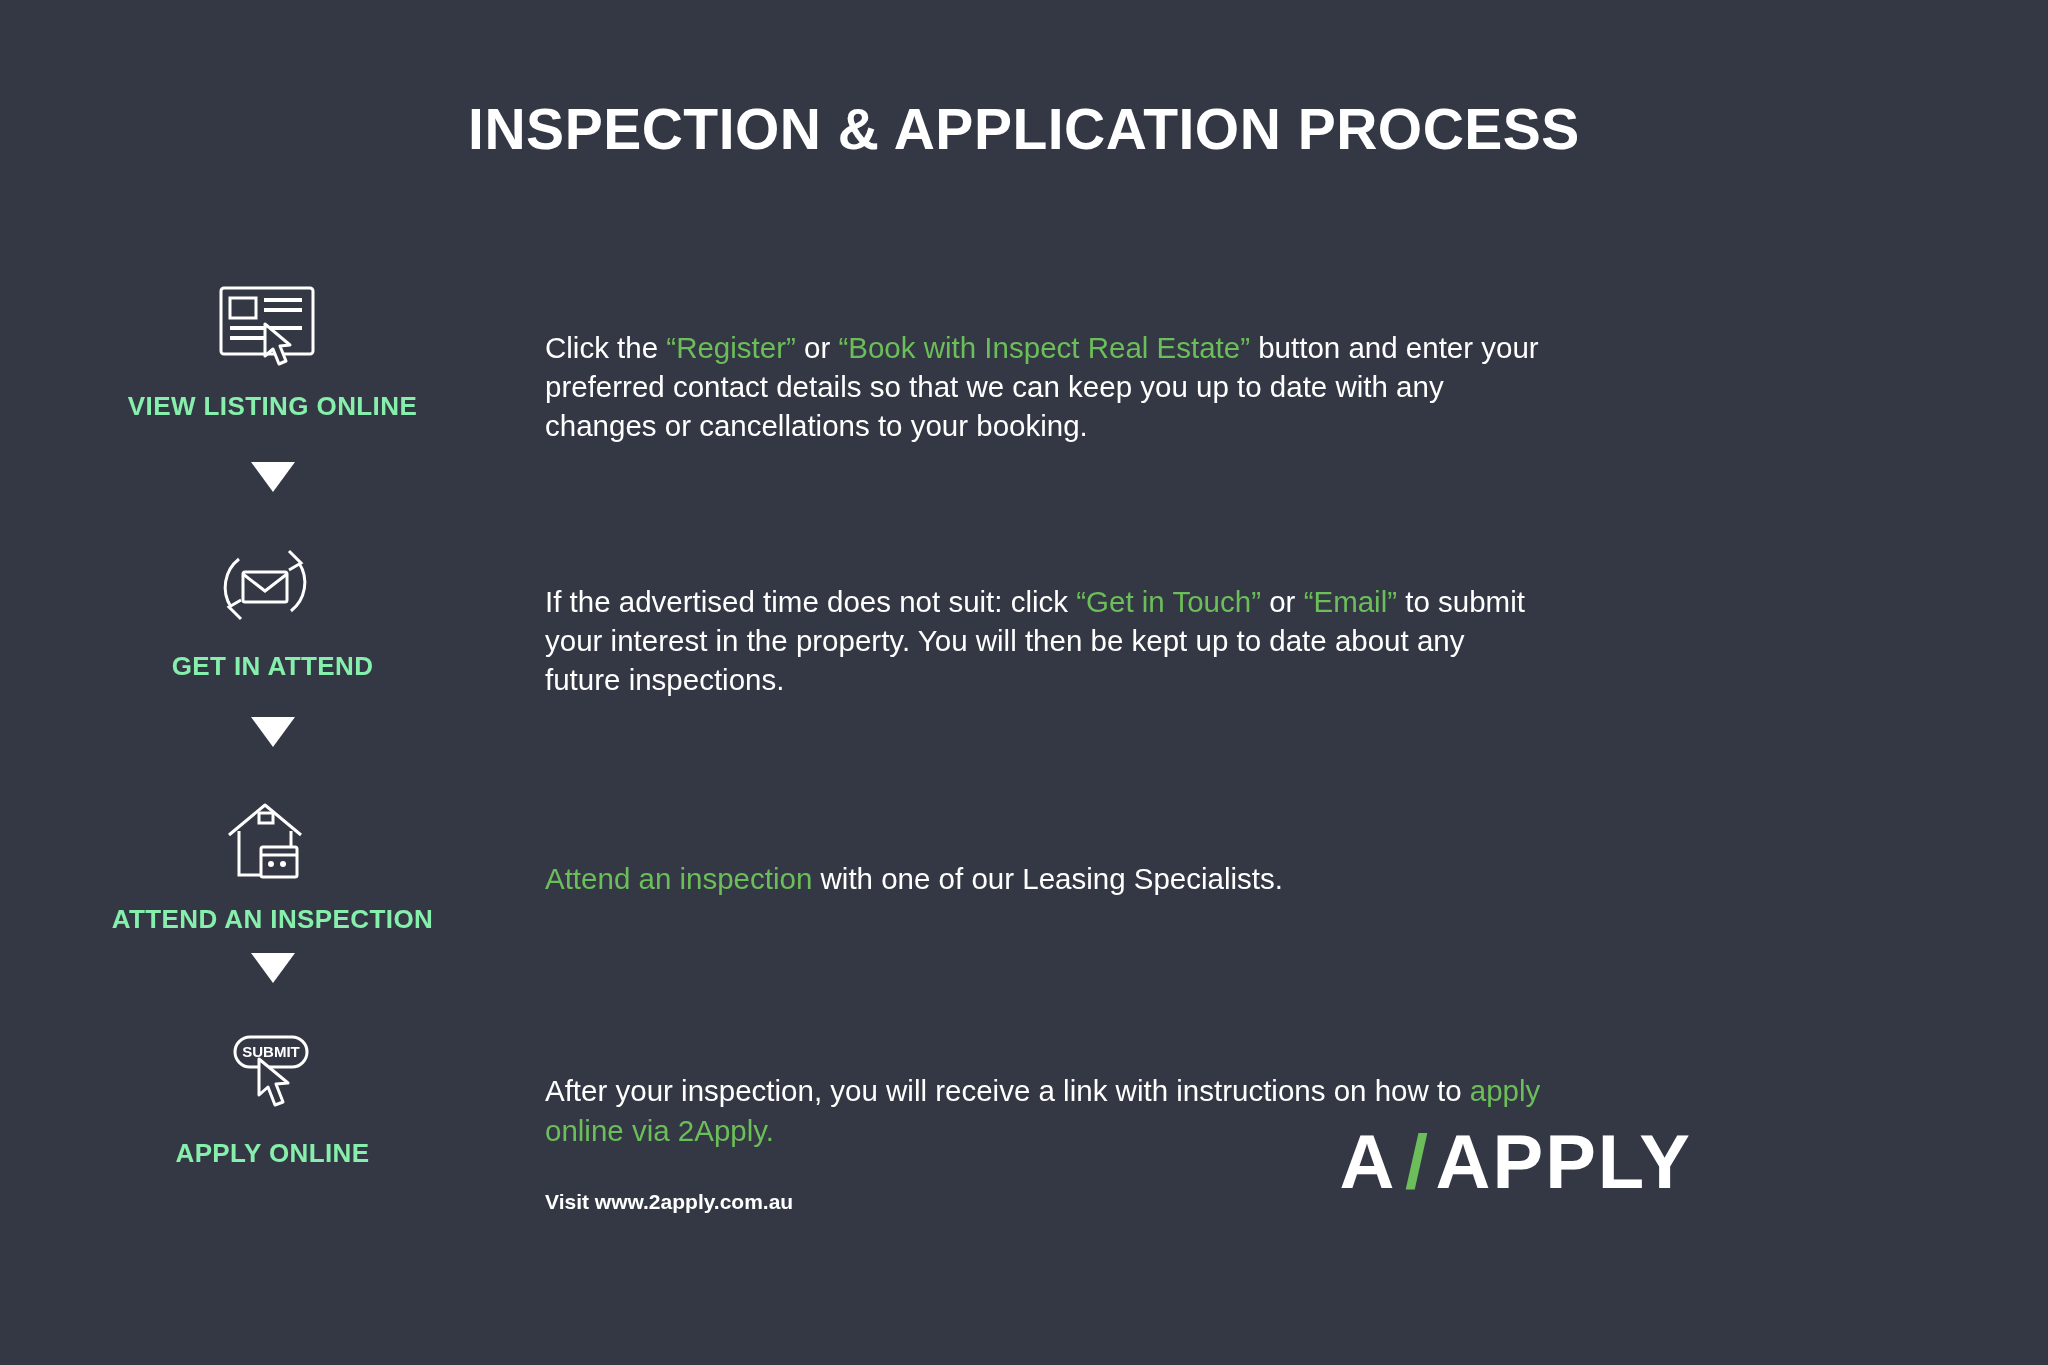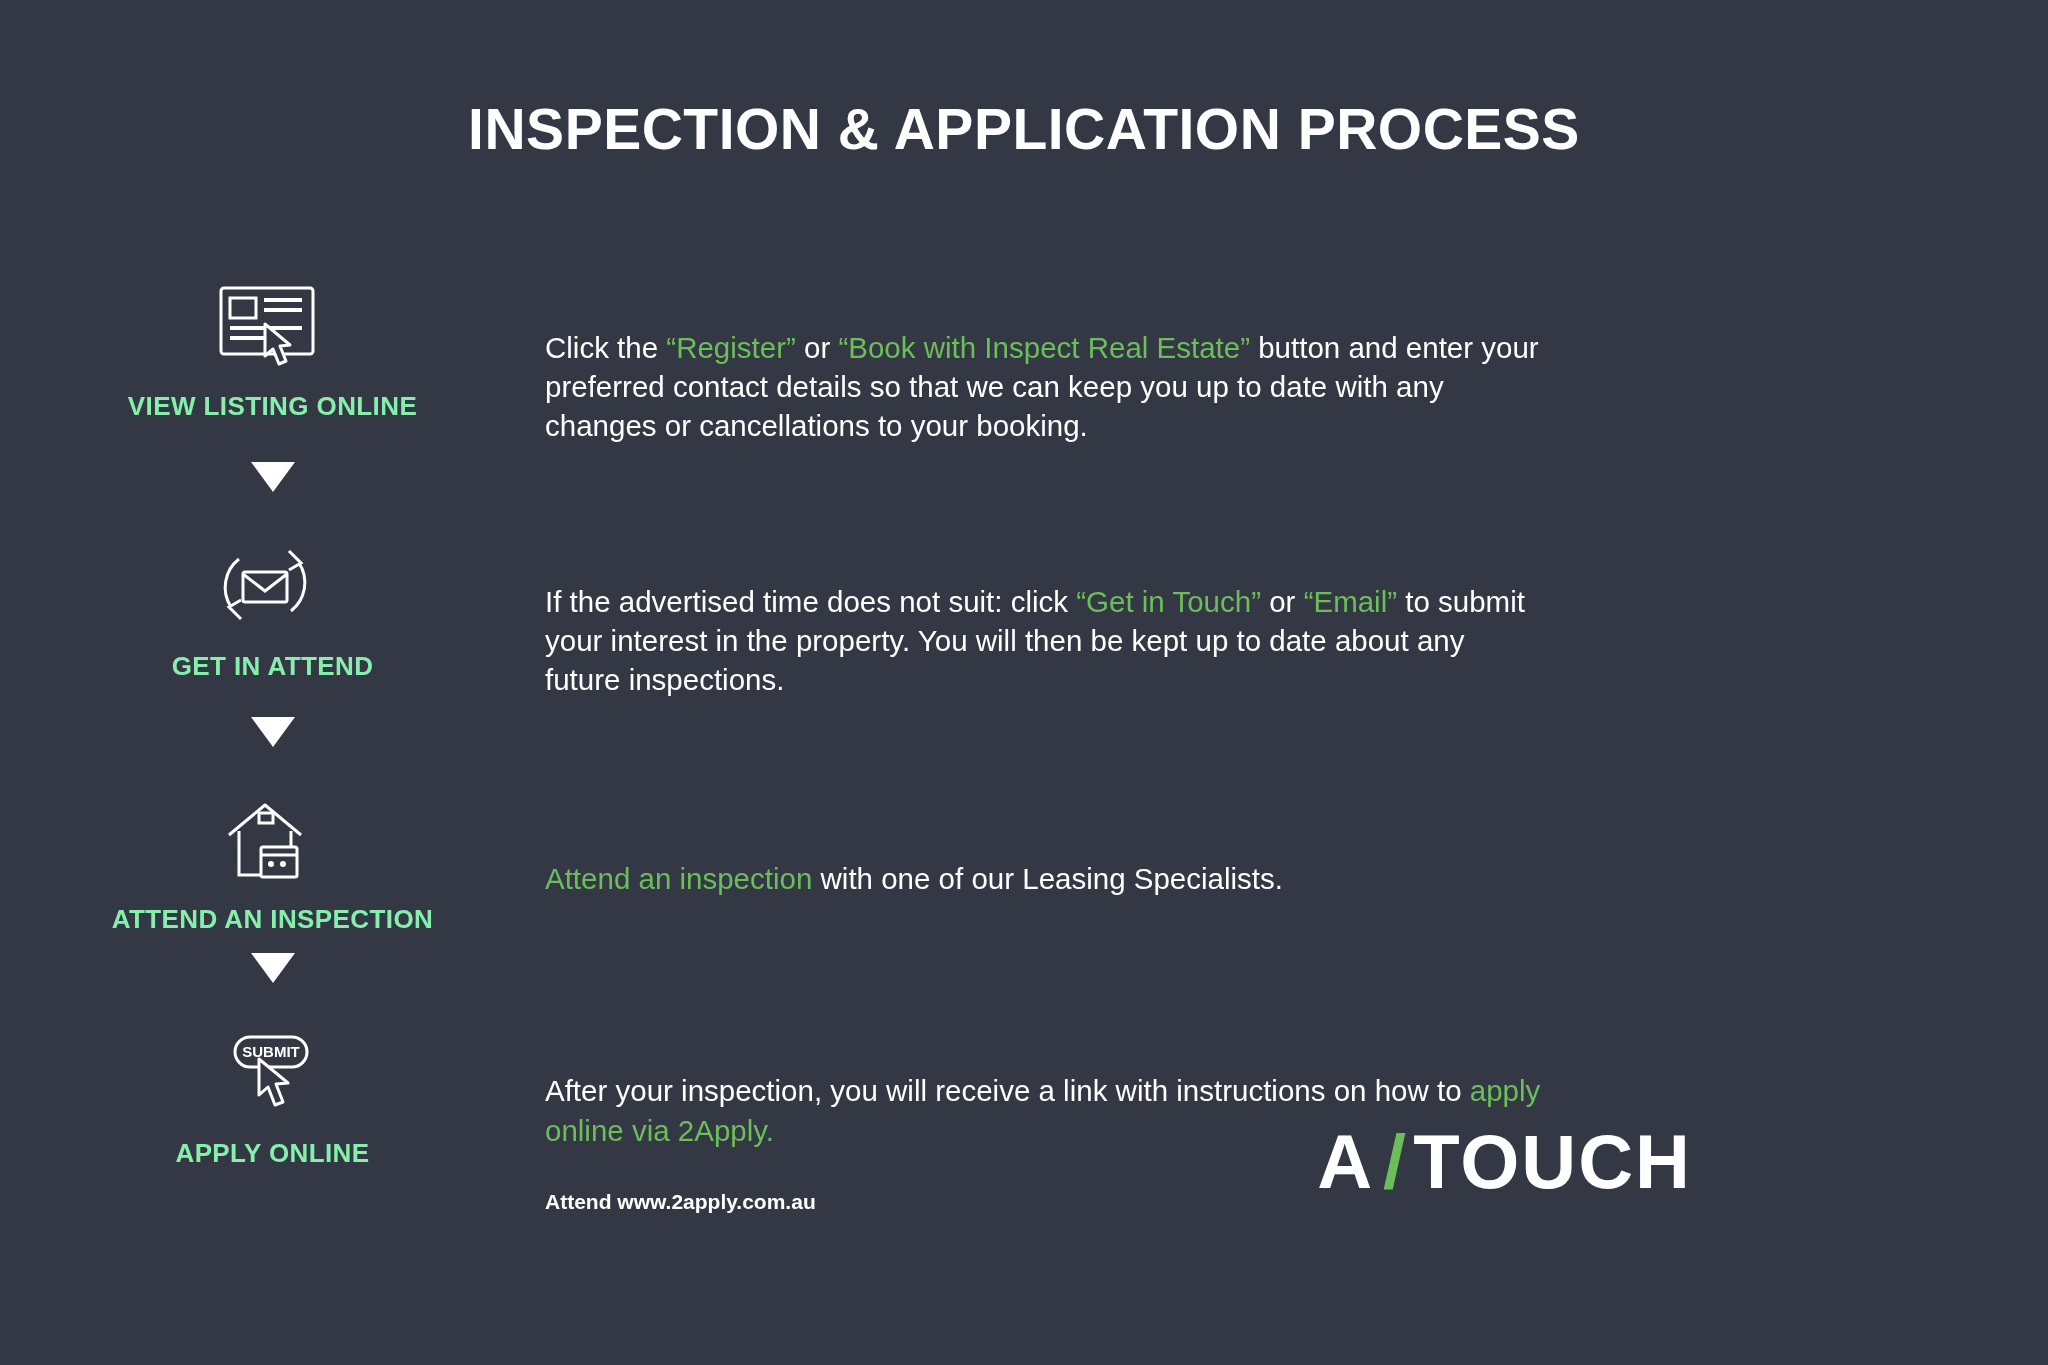--- a/index.html
+++ b/index.html
@@ -216,25 +216,25 @@
           <svg width="116" height="96" viewBox="0 0 116 96">
             <rect x="22" y="12" width="72" height="30" rx="15" fill="none" stroke="#ffffff" stroke-width="3"></rect>
             <text x="58" y="32" font-family="Liberation Sans, sans-serif" font-size="15" font-weight="bold" fill="#ffffff" text-anchor="middle">SUBMIT</text>
             <path d="M46 34 L46 70 L55 62 L62 80 L70 77 L63 59 L75 58 Z" fill="#343844" stroke="#ffffff" stroke-width="3" stroke-linejoin="round"></path>
           </svg>
         </div>
         <div class="icon-label">APPLY ONLINE</div>
       </div>
       <div class="text-col">
         <div class="body-text"><span>After your inspection, you will receive a link with instructions on how to </span><span class="green">apply online via 2Apply.</span></div>
-        <div class="visit">Attend www.2apply.com.au</div>
+        <div class="visit">Visit www.2apply.com.au</div>
       </div>
     </div>
 
   </div>
 
   <div class="logo">
     <span>A</span>
     <span class="slash">/</span>
-    <span>TOUCH</span>
+    <span>APPLY</span>
   </div>
 
 </div>
 
 </body></html>

